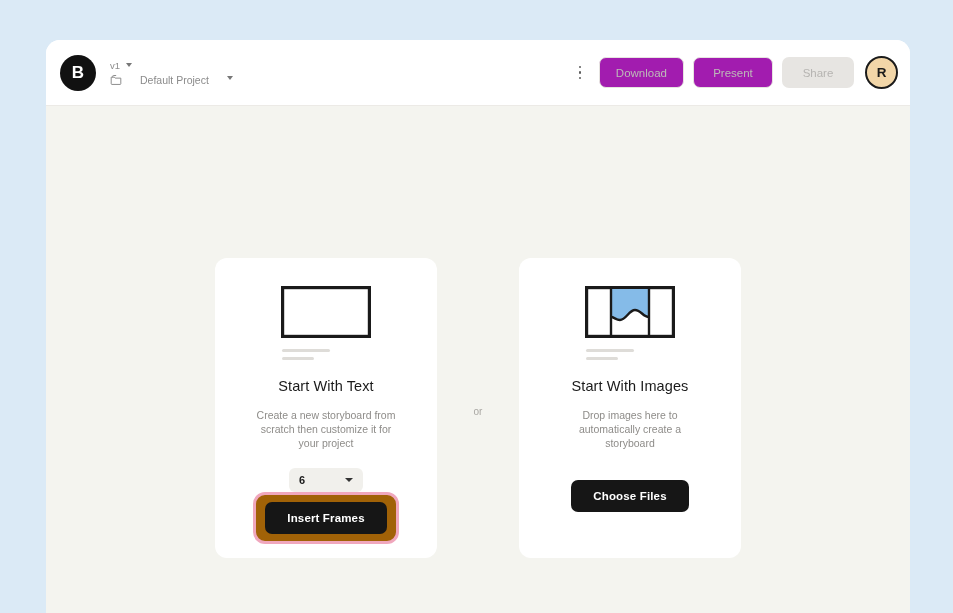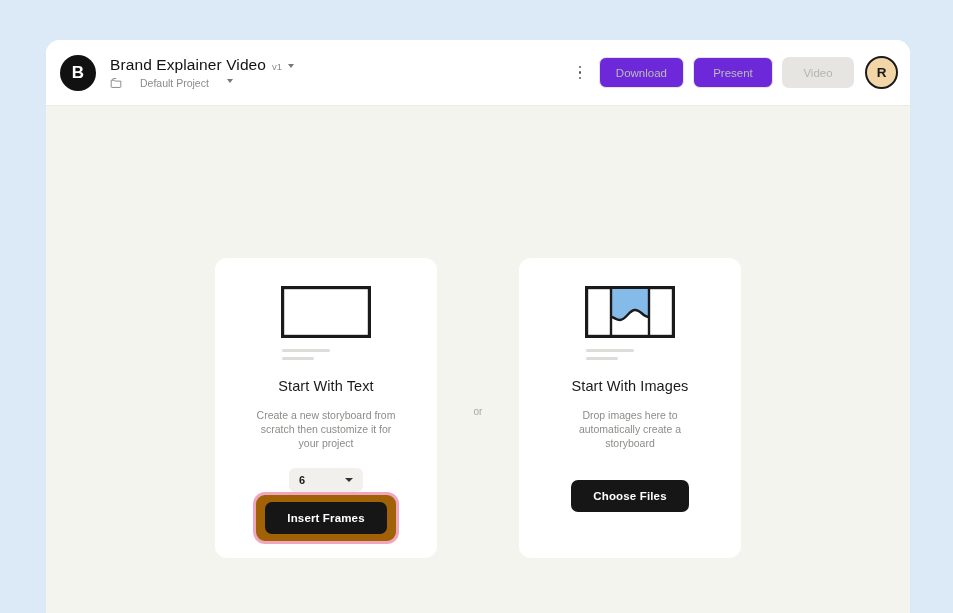--- a/index.html
+++ b/index.html
@@ -118,21 +118,21 @@
     background: #5c5c5c;
     display: block;
   }
 
   .btn-outline {
     height: 31px;
     min-width: 80px;
     padding: 0 16px;
     border: 1px solid #e6e4e0;
     border-radius: 7px;
-    background: #6d28d9;
+    background: #a21caf;
     color: #bdbbb8;
     font-size: 11.5px;
     font-family: "Liberation Sans", sans-serif;
     display: inline-flex;
     align-items: center;
     justify-content: center;
     margin-right: 9px;
     cursor: default;
   }
   .btn-filled-grey {
@@ -308,21 +308,20 @@
 <div id="app-window">
 
   <div id="app-header">
 
     <div class="logo-mark">
       <span class="glyph">B</span>
     </div>
 
     <div class="title-block">
       <div class="title-row">
-        <span class="doc-title">Brand Explainer Video</span>
         <span class="version-tag">v1</span>
         <span class="caret"></span>
       </div>
       <div class="project-row">
         <svg class="folder-icon" width="12" height="12" viewBox="0 0 16 16" fill="none">
           <path d="M1.6 4.2h4.2l1.1 1.3h7.5v7.4a1 1 0 0 1-1 1H2.6a1 1 0 0 1-1-1V4.2z" stroke="#8b8b8b" stroke-width="1.3" stroke-linejoin="round"></path>
           <path d="M3.6 4.2V3a1 1 0 0 1 1-1h3.1" stroke="#8b8b8b" stroke-width="1.3" stroke-linecap="round"></path>
         </svg>
         <span class="project-name">Default Project</span>
         <span class="caret"></span>
@@ -332,21 +331,21 @@
     <div class="header-spacer"></div>
 
     <div class="kebab">
       <span></span>
       <span></span>
       <span></span>
     </div>
 
     <button class="btn-outline">Download</button>
     <button class="btn-outline">Present</button>
-    <button class="btn-filled-grey">Video</button>
+    <button class="btn-filled-grey">Share</button>
 
     <div class="avatar">
       <span>R</span>
     </div>
   </div>
 
   <div id="canvas-area">
     <div id="choice-wrap">
 
       <div class="choice-card">

